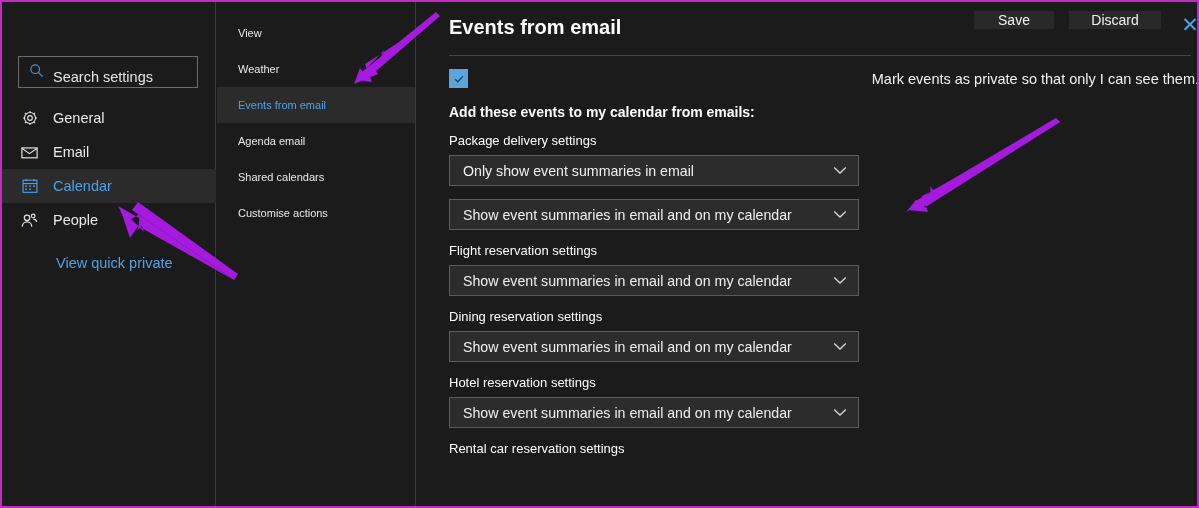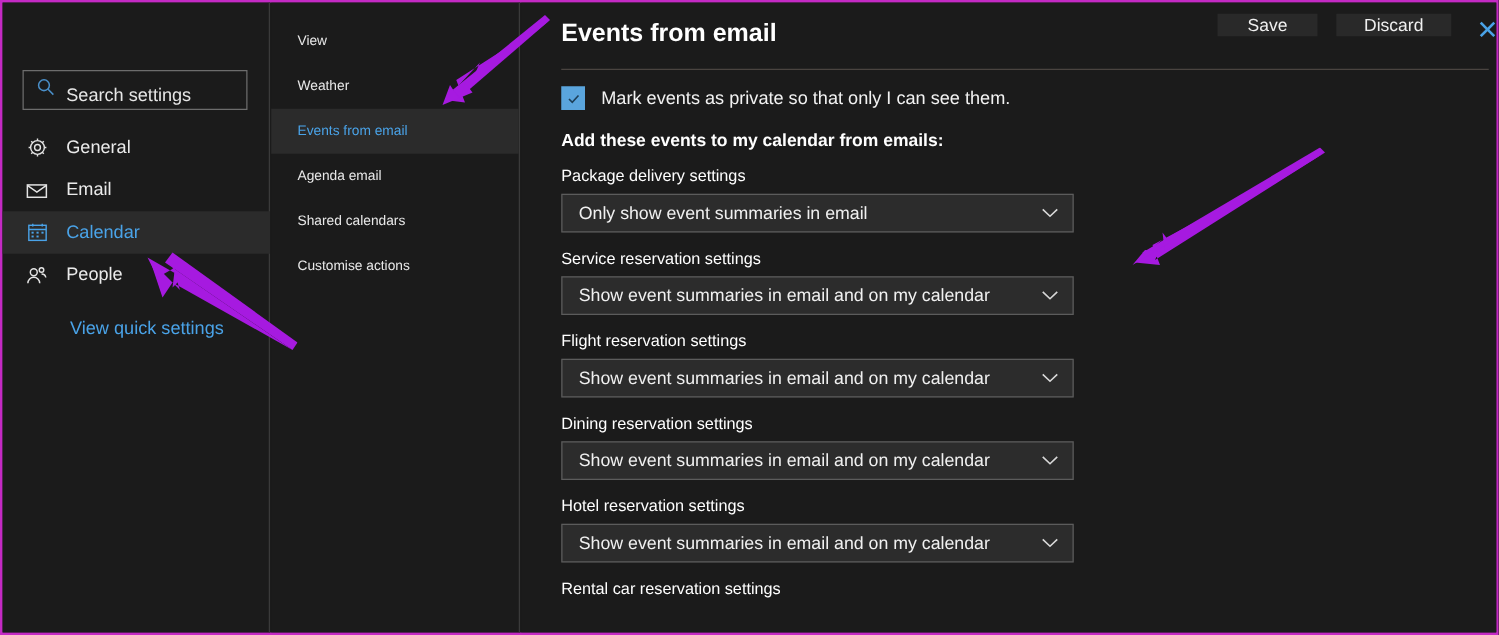--- a/index.html
+++ b/index.html
@@ -117,20 +117,21 @@
 
   .body-scroll {
     position: absolute; left: 0; top: 54px;
     width: 782px; height: 454px;
     overflow: hidden;
   }
   .chk-row {
     display: flex; align-items: center;
     padding: 13px 0 0 32px;
     gap: 13px;
+    justify-content: space-between;
   }
   .chkbox {
     width: 19px; height: 19px;
     background: #5aa5dd;
     display: flex; align-items: center; justify-content: center;
   }
   .chk-label { color: #f2f2f2; font-size: 14.5px; }
   .add-line {
     color: #ffffff; font-size: 14px; font-weight: bold;
     padding: 16px 16px 0 32px;
@@ -216,21 +217,21 @@
             <circle cx="7.4" cy="7.2" r="2.9"></circle>
             <path d="M2.4 16.5c0-3 2.3-5.1 5-5.1s5 2.1 5 5.1"></path>
             <circle cx="13.9" cy="5.2" r="1.9"></circle>
             <path d="M13.9 8.6c1.9 0 3.4 1.2 3.6 3"></path>
           </svg>
         </span>
         <span>People</span>
       </div>
     </div>
 
-    <div class="quick-link">View quick settings</div>
+    <div class="quick-link">View quick private</div>
   </div>
 
   <div class="midnav">
     <div class="mid-item">View</div>
     <div class="mid-item">Weather</div>
     <div class="mid-item active">Events from email</div>
     <div class="mid-item">Agenda email</div>
     <div class="mid-item">Shared calendars</div>
     <div class="mid-item">Customise actions</div>
   </div>
@@ -263,21 +264,20 @@
           <span>Only show event summaries in email</span>
           <span class="chev">
             <svg width="14" height="9" viewBox="0 0 14 9" fill="none" stroke="#d8d8d8" stroke-width="1.3">
                 <path d="M1.2 1.5L7 7 12.8 1.5"></path>
               </svg>
           </span>
         </div>
       </div>
 
       <div class="setting-block">
-        <div class="setting-label">Service reservation settings</div>
         <div class="dd">
           <span>Show event summaries in email and on my calendar</span>
           <span class="chev">
             <svg width="14" height="9" viewBox="0 0 14 9" fill="none" stroke="#d8d8d8" stroke-width="1.3">
                 <path d="M1.2 1.5L7 7 12.8 1.5"></path>
               </svg>
           </span>
         </div>
       </div>
 

